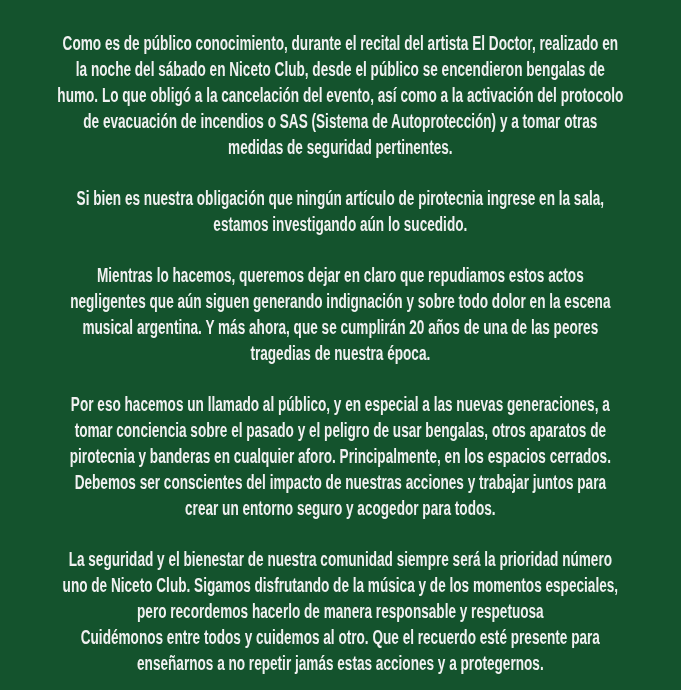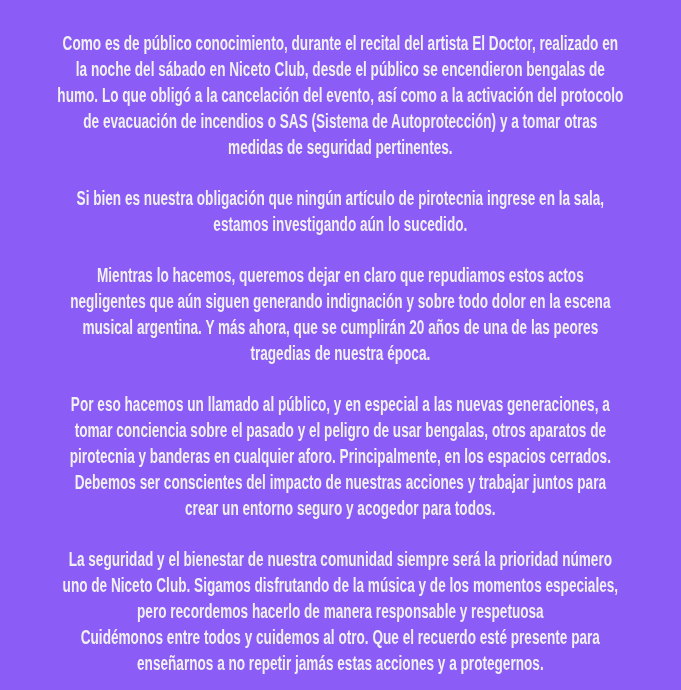--- a/index.html
+++ b/index.html
@@ -4,21 +4,21 @@
 <style>
   html, body {
     margin: 0;
     padding: 0;
     background: #000000;
   }
   .statement-image {
     position: relative;
     width: 681px;
     height: 690px;
-    background: #8b5cf6;
+    background: #14532d;
     overflow: hidden;
     text-decoration: underline;
   }
   .statement-content {
     position: absolute;
     top: 0;
     left: 0;
     width: 1001px;              
     transform: scaleX(0.68);
     transform-origin: top left;

